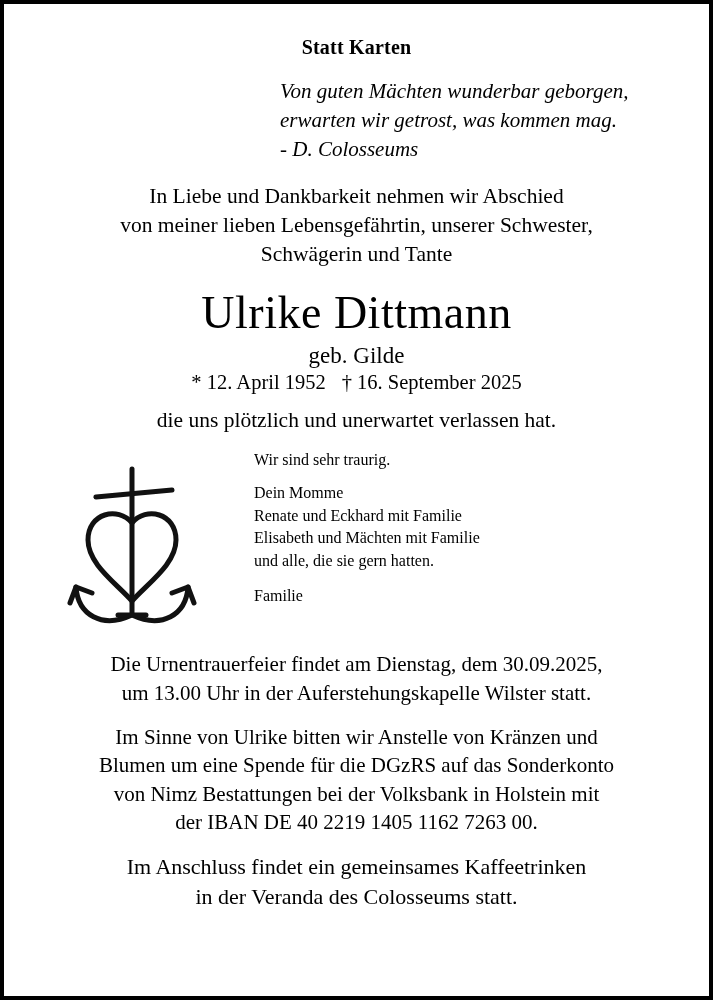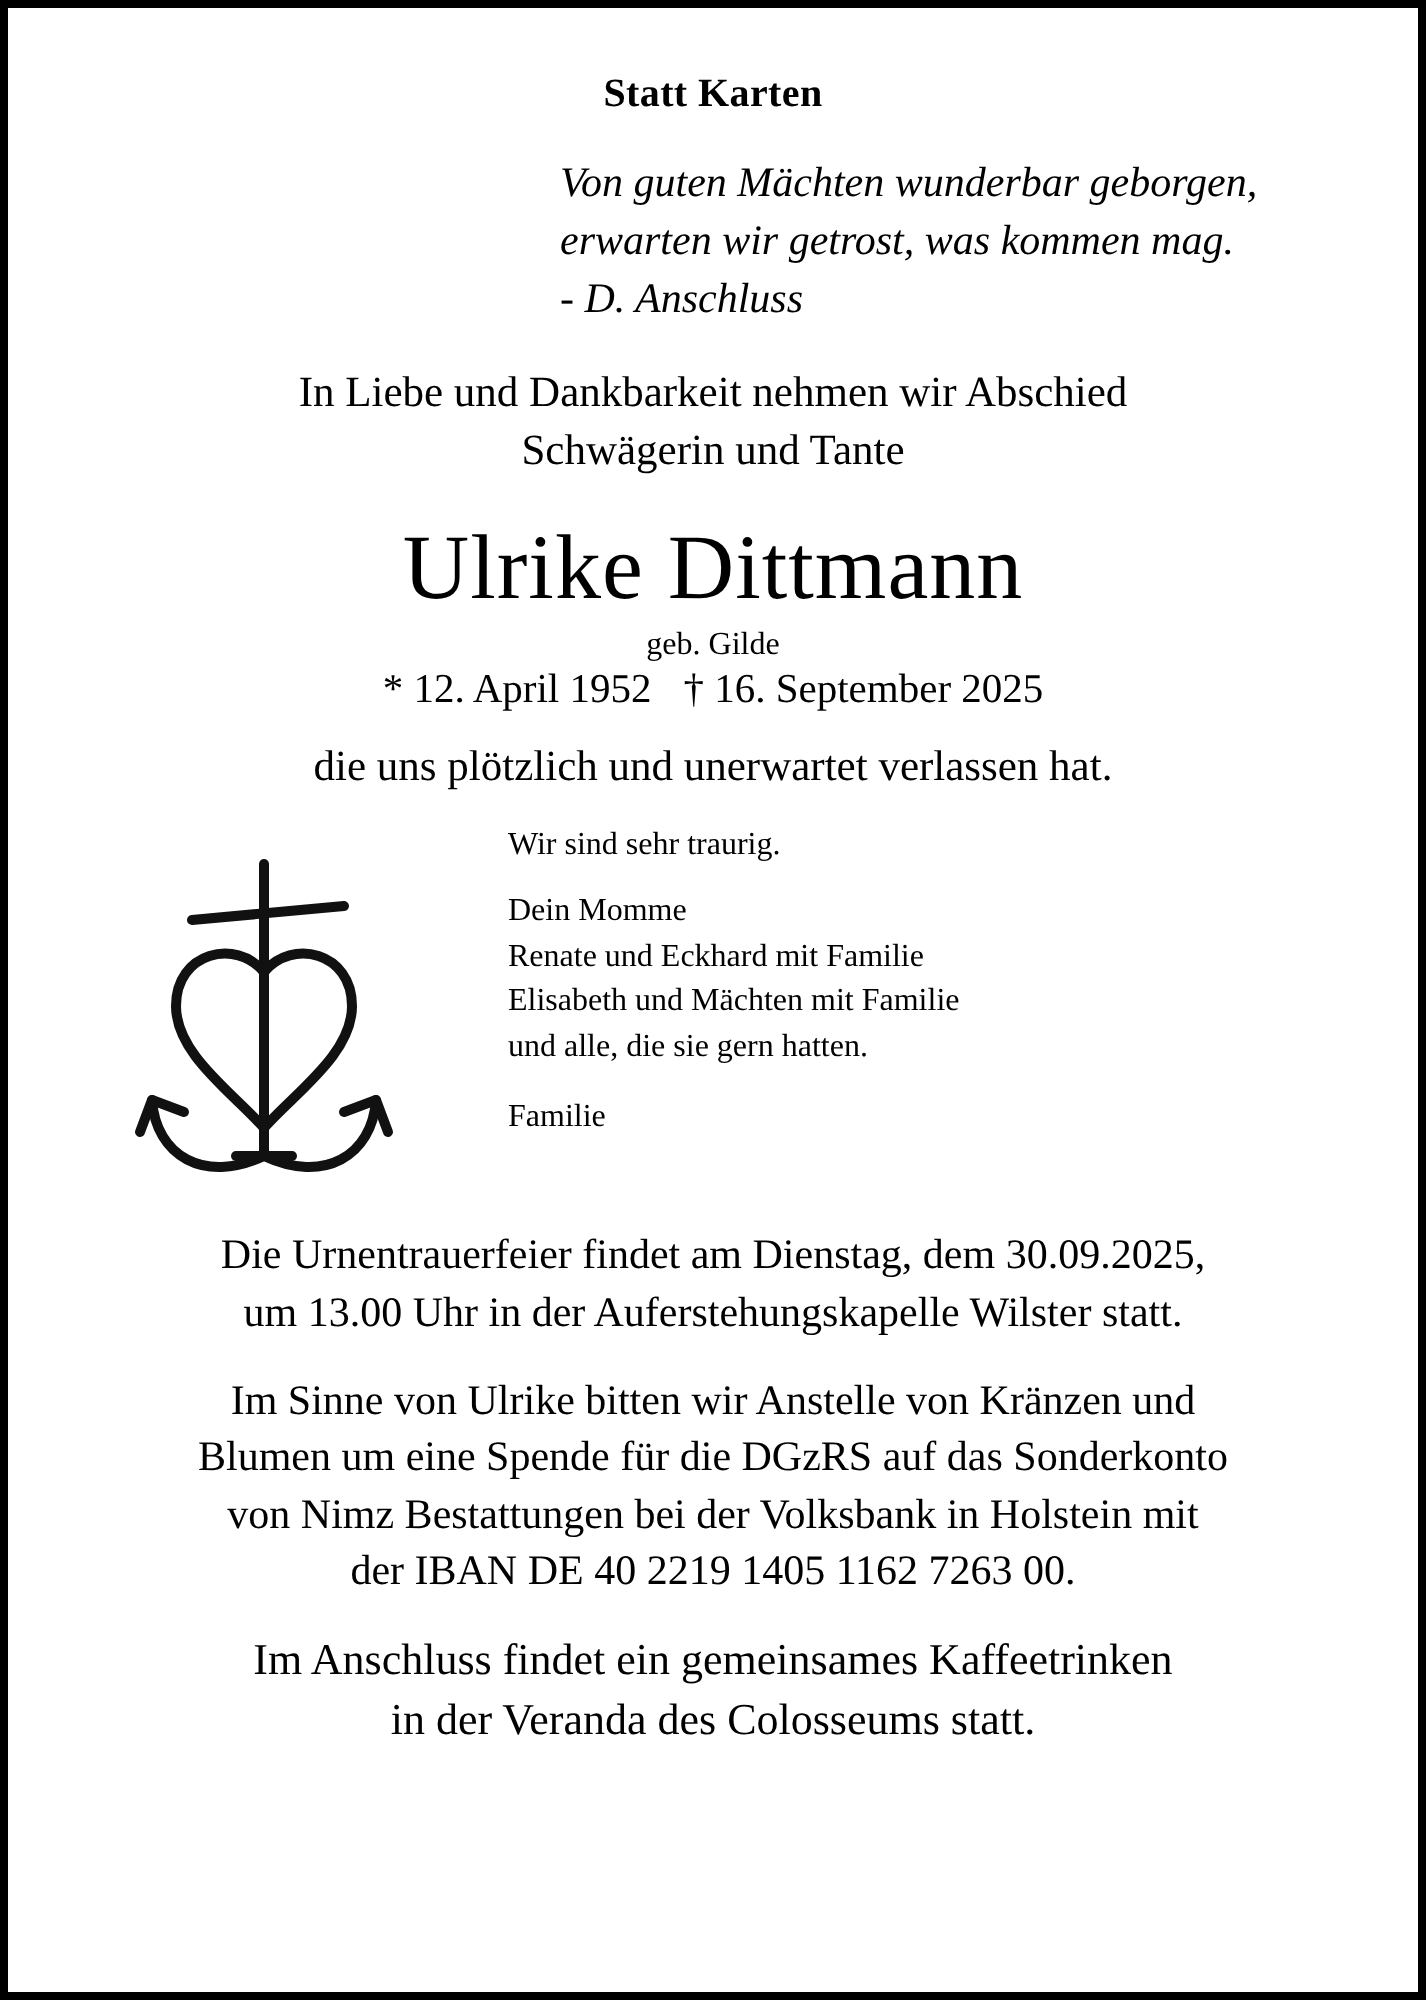--- a/index.html
+++ b/index.html
@@ -56,21 +56,21 @@
   .intro .line { display: block; }
   .name {
     font-size: 46px;
     line-height: 1.05;
     text-align: center;
     margin-top: 6px;
     margin-bottom: 6px;
     letter-spacing: 0.5px;
   }
   .maiden {
-    font-size: 16px;
+    font-size: 23px;
     text-align: center;
     margin-bottom: 2px;
   }
   .dates {
     font-size: 20.5px;
     text-align: right;
     margin-bottom: 14px;
     white-space: nowrap;
   }
   .dates .gap { display: inline-block; width: 16px; }
@@ -129,25 +129,26 @@
 </head>
 <body>
 
 <div class="obituary">
 
   <div class="statt-karten">Statt Karten</div>
 
   <div class="quote">
     <span class="line">Von guten Mächten wunderbar geborgen,</span>
     <span class="line">erwarten wir getrost, was kommen mag.</span>
-    <span class="line">- D. Anschluss</span>
+    <span class="line">- D. Colosseums</span>
   </div>
 
   <div class="intro">
     <span class="line">In Liebe und Dankbarkeit nehmen wir Abschied</span>
+    <span class="line">von meiner lieben Lebensgefährtin, unserer Schwester,</span>
     <span class="line">Schwägerin und Tante</span>
   </div>
 
   <div class="name">Ulrike Dittmann</div>
   <div class="maiden">geb. Gilde</div>
   <div class="dates">
     <span>* 12. April 1952</span><span class="gap"></span><span>† 16. September 2025</span>
   </div>
 
   <div class="sudden">die uns plötzlich und unerwartet verlassen hat.</div>

